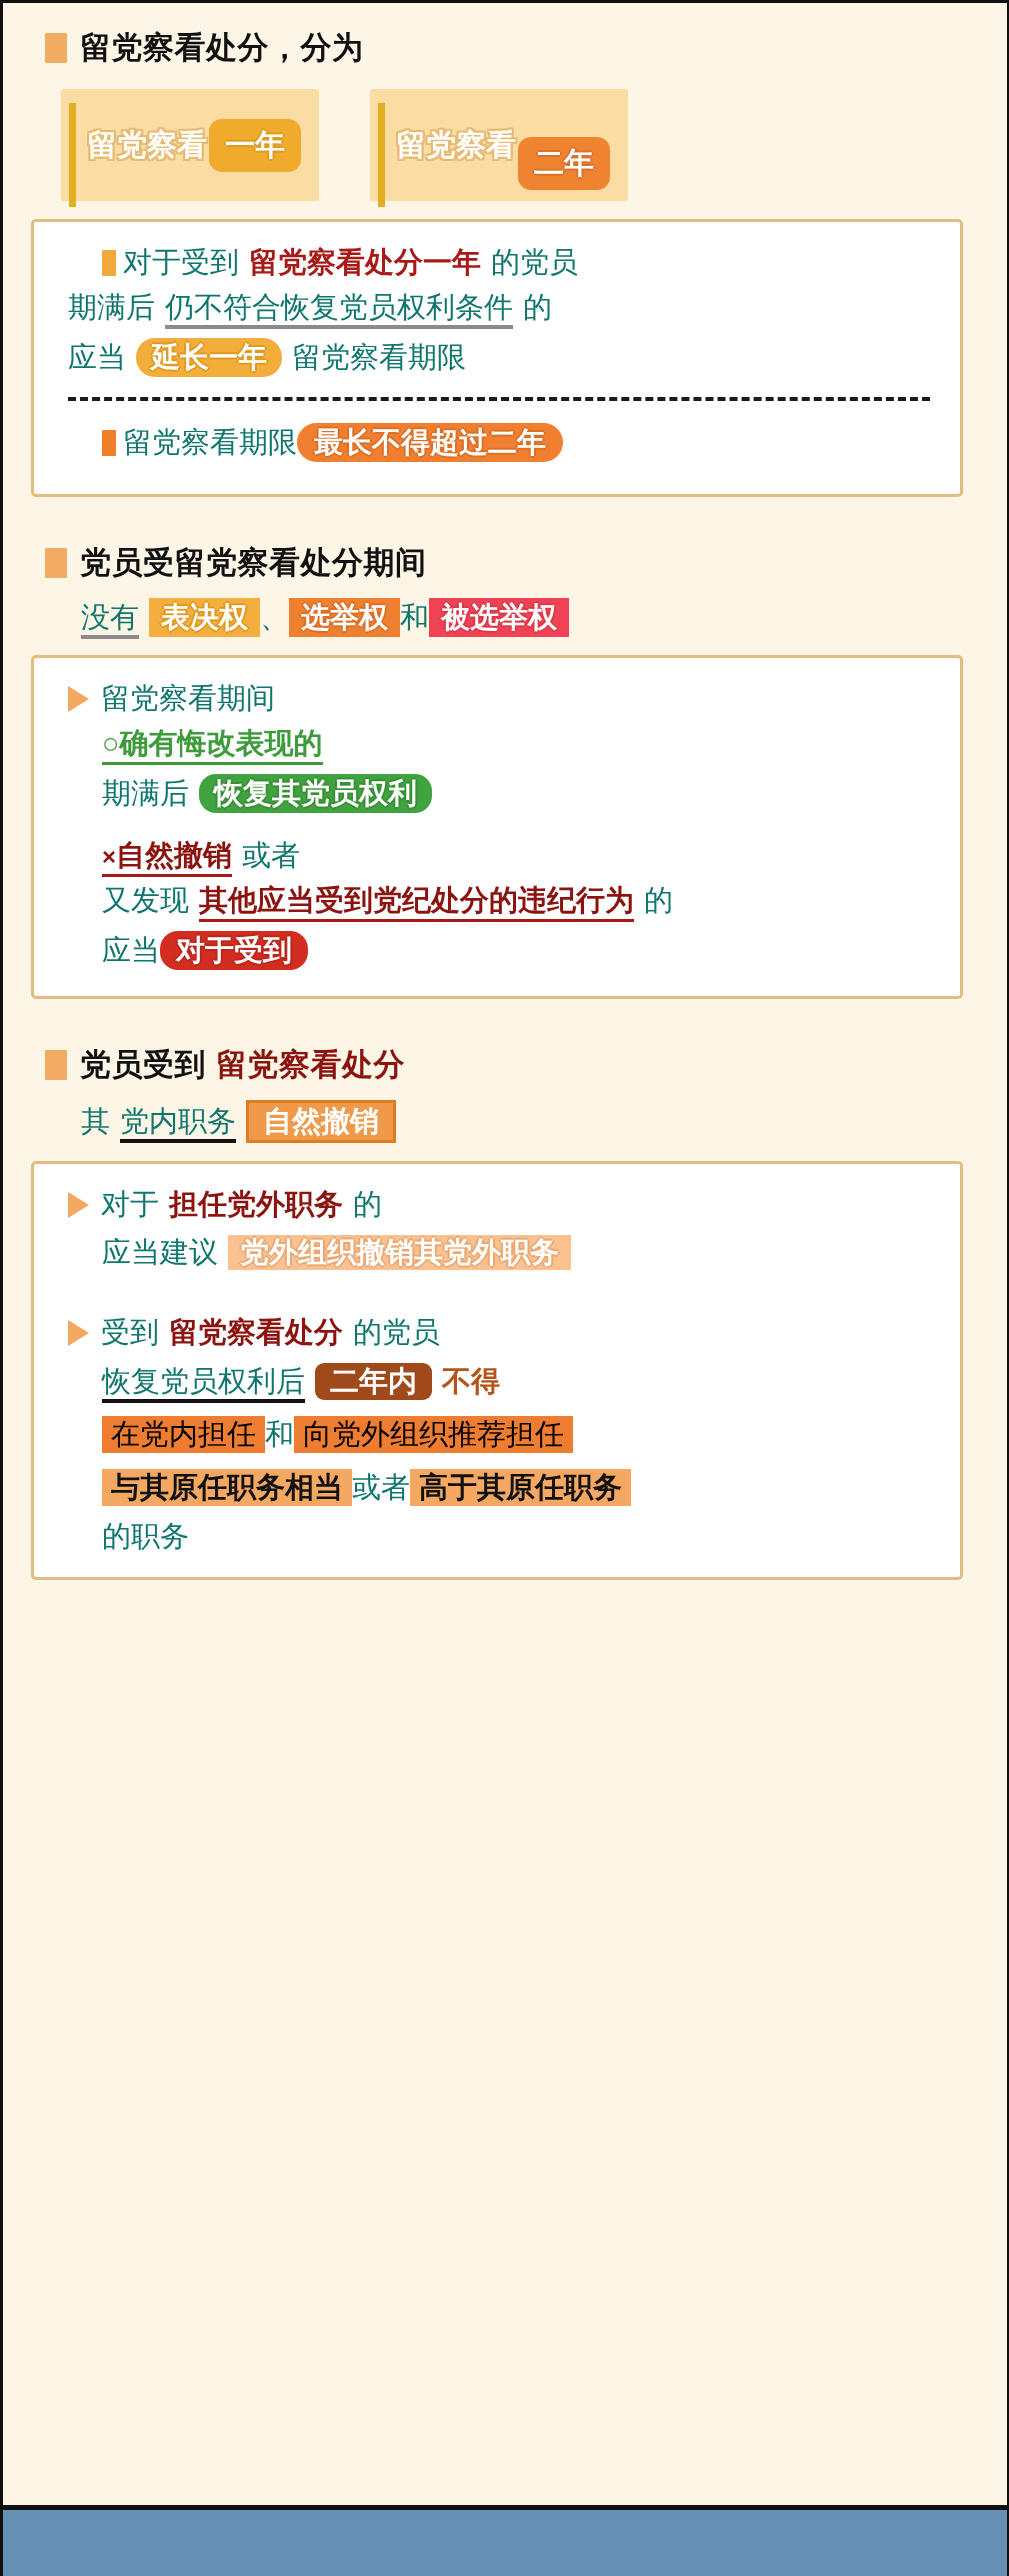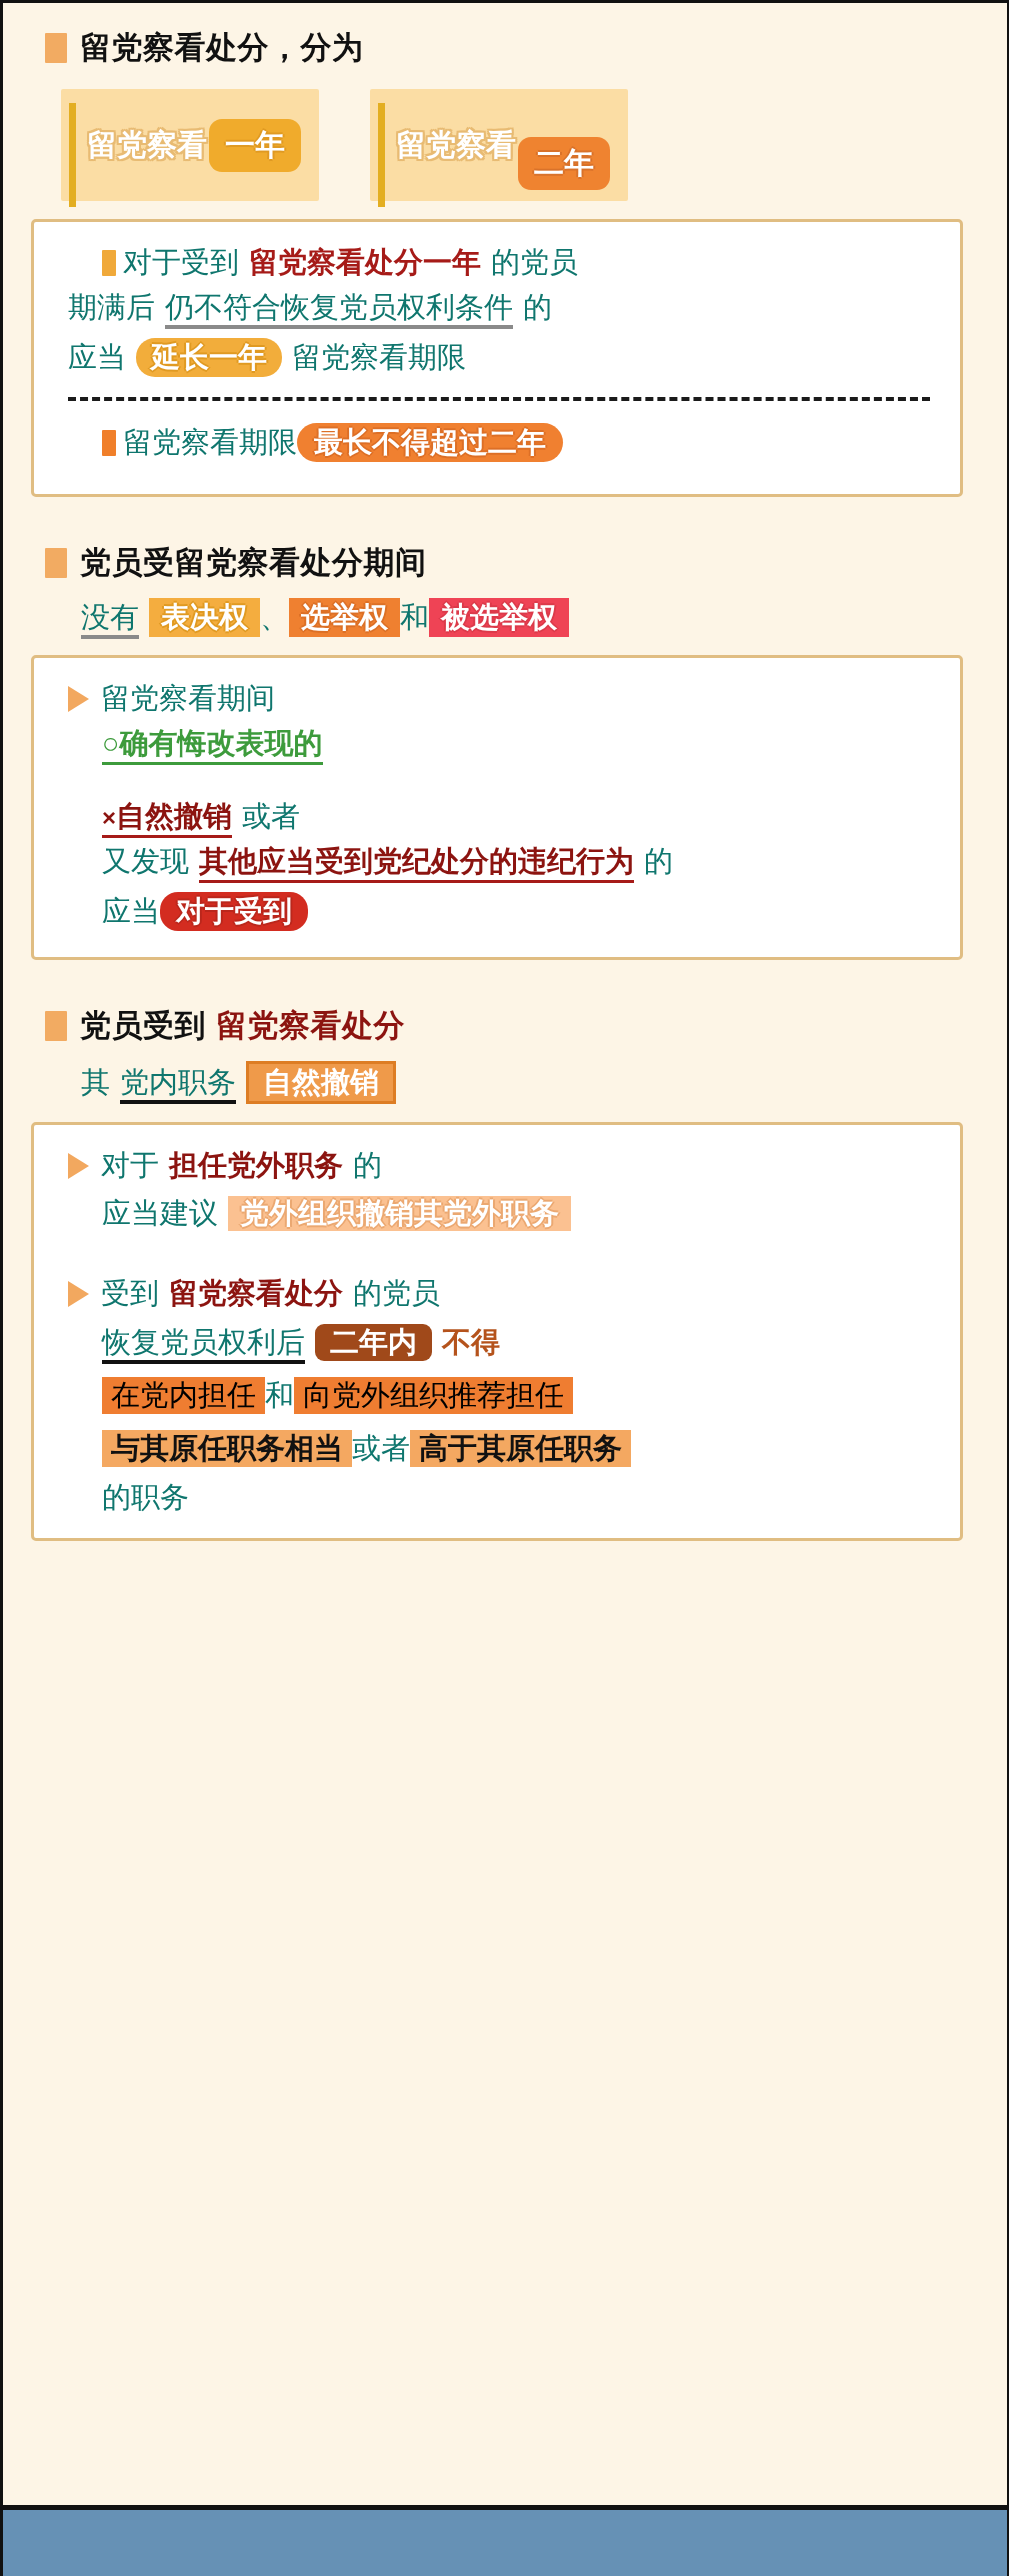--- a/index.html
+++ b/index.html
@@ -242,20 +242,23 @@
   <div class="card" style="margin-top:18px;">
     <div class="line row">
       <span class="tri"></span>
           <span class="plain">留党察看期间</span>
     </div>
     <div class="gap-s"></div>
     <div class="line indent">
       <span class="green ul-green"><span>○</span><span>确有悔改表现的</span></span>
     </div>
     <div class="gap-s"></div>
+    <div class="line indent">
+      <span class="plain">期满后</span><span class="sp"></span><span class="pill-green">恢复其党员权利</span>
+    </div>
     <div class="gap"></div>
     <div class="line indent">
       <span class="darkred ul-red"><span style="font-size:24px;">×</span><span>自然撤销</span></span><span class="sp"></span><span class="plain">或者</span>
     </div>
     <div class="gap-s"></div>
     <div class="line indent">
       <span class="plain">又发现</span><span class="sp"></span><span class="darkred ul-red">其他应当受到党纪处分的违纪行为</span><span class="sp"></span><span class="plain">的</span>
     </div>
     <div class="gap-s"></div>
     <div class="line indent">

